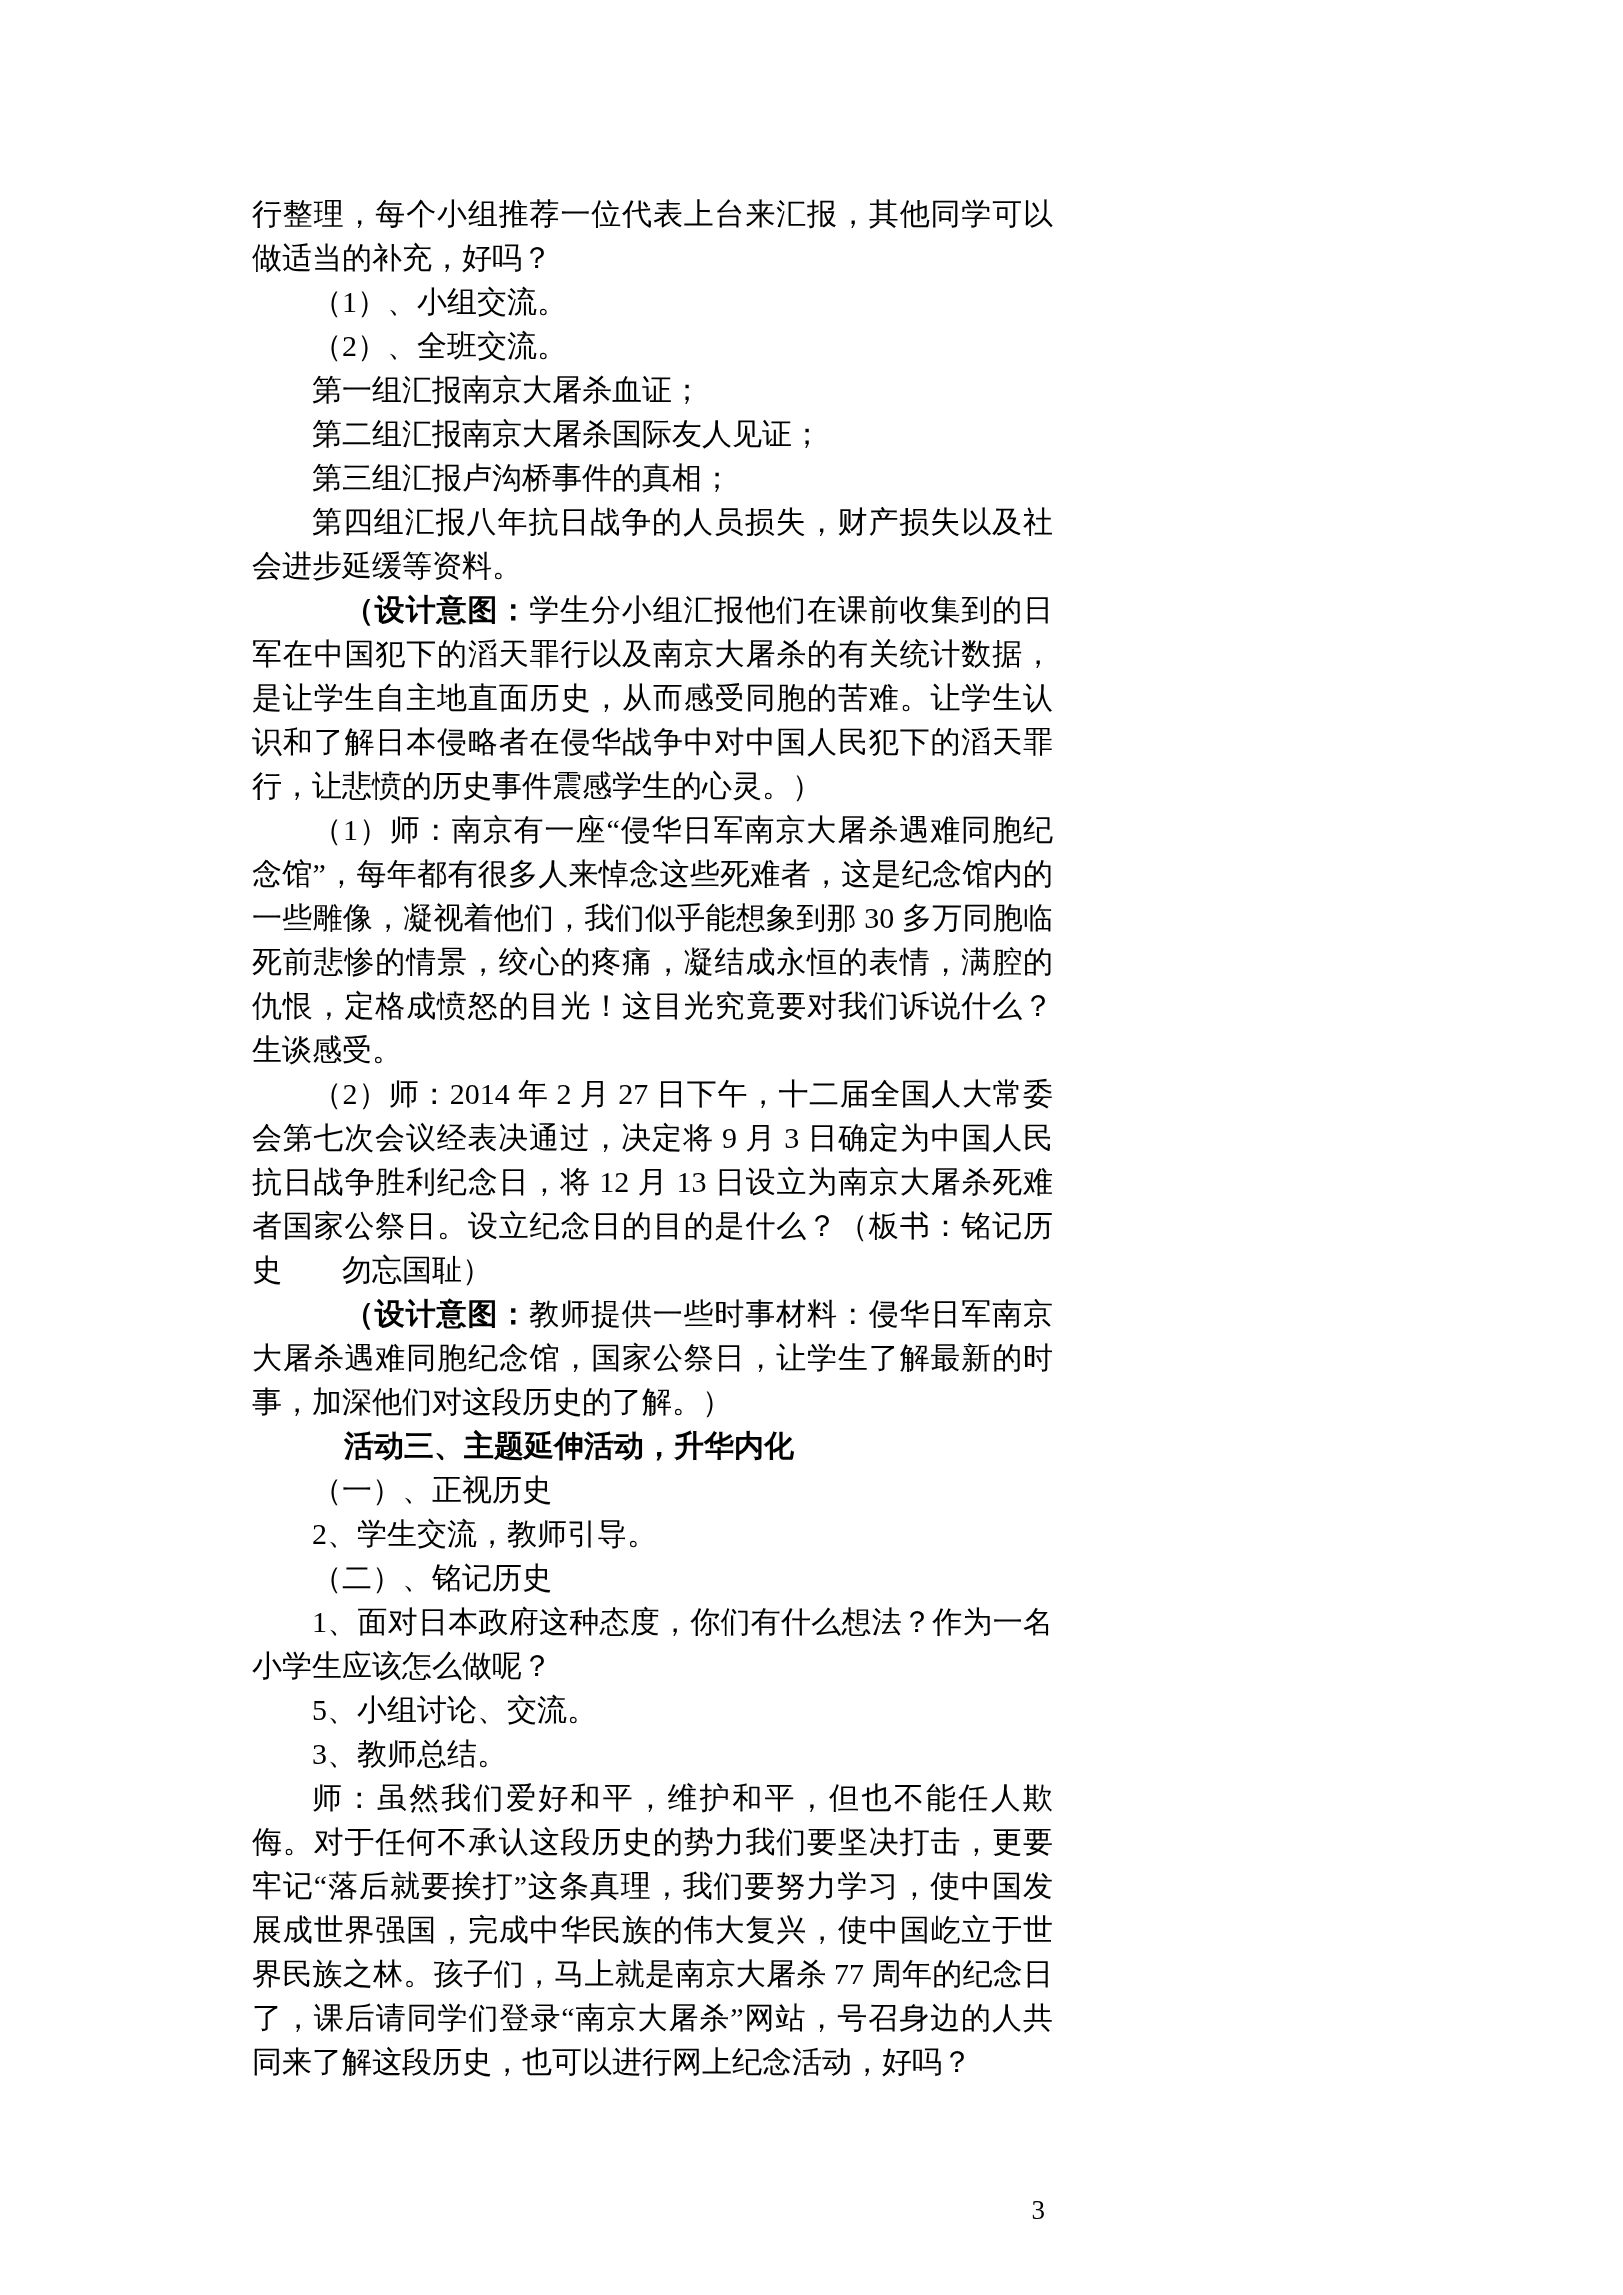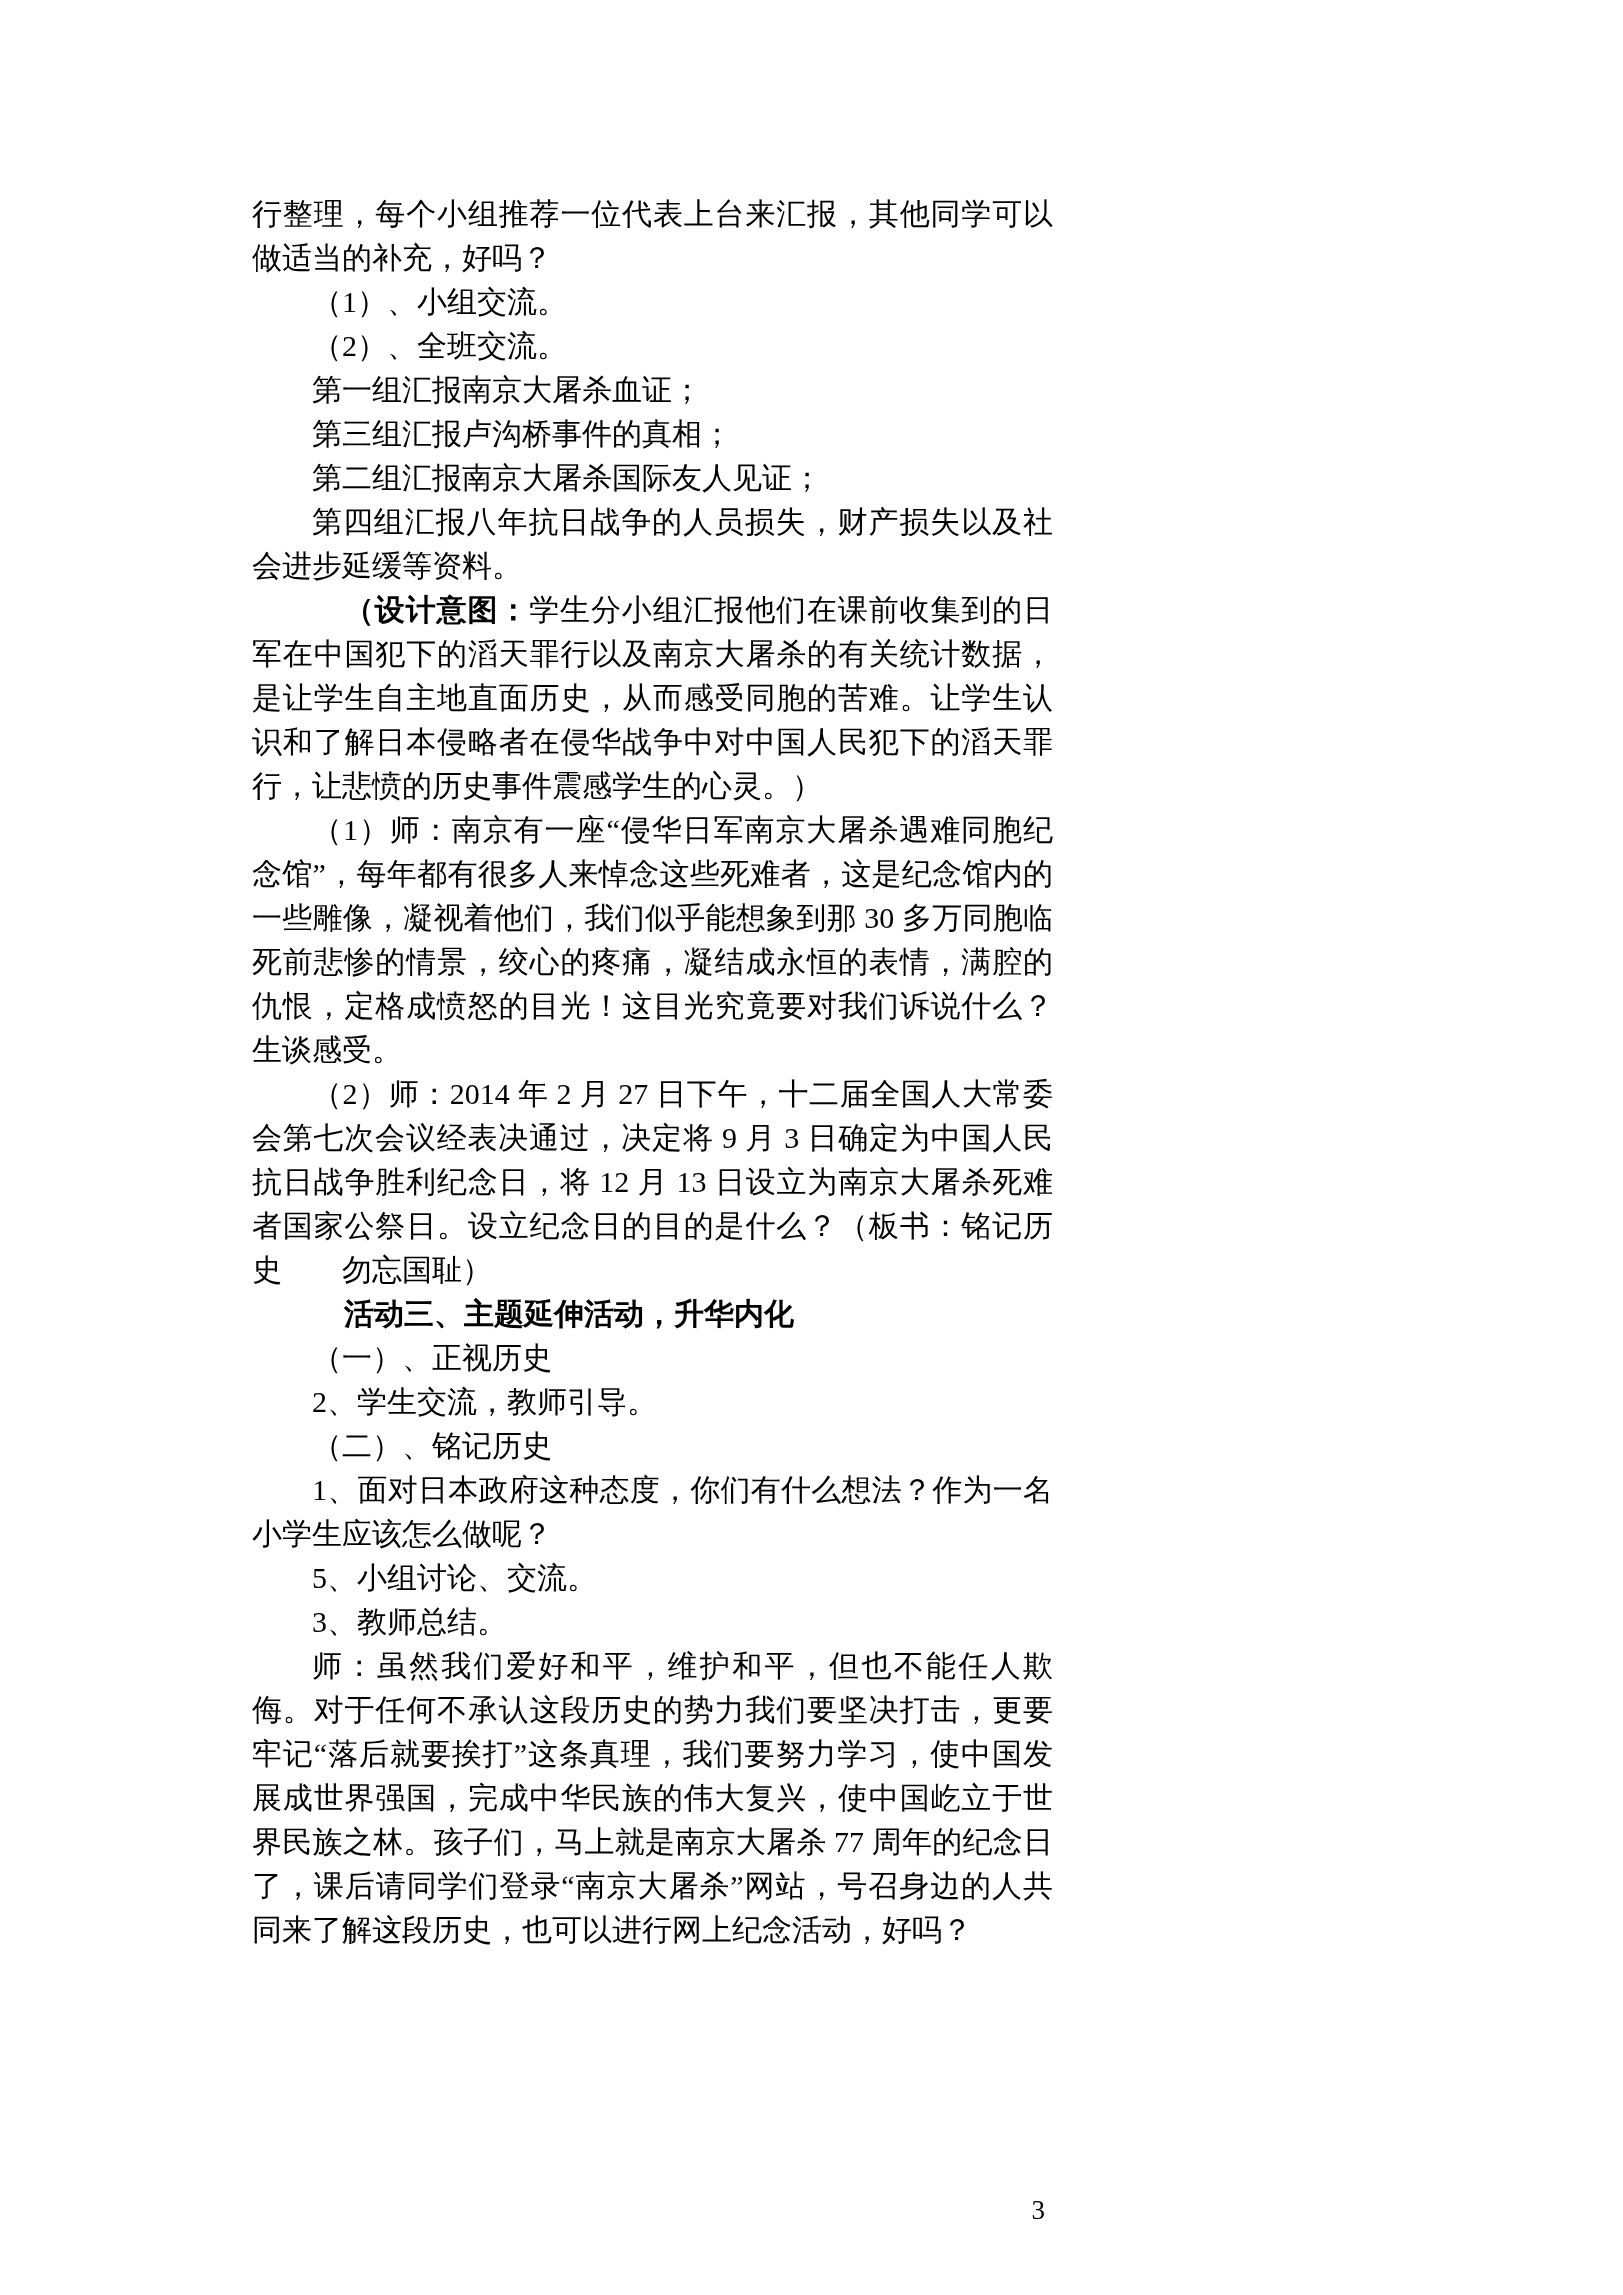--- a/index.html
+++ b/index.html
@@ -46,26 +46,27 @@
 </style>
 </head>
 <body>
 
 <div class="page">
   <div class="doc-body">
       <p class="para"><span>行整理，每个小组推荐一位代表上台来汇报，其他同学可以做适当的补充，好吗？</span></p>
       <p class="para ind"><span>（1）、小组交流。</span></p>
       <p class="para ind"><span>（2）、全班交流。</span></p>
       <p class="para ind"><span>第一组汇报南京大屠杀血证；</span></p>
+      <p class="para ind"><span>第二组汇报南京大屠杀国际友人见证；</span></p>
       <p class="para ind"><span>第三组汇报卢沟桥事件的真相；</span></p>
-      <p class="para ind"><span>第二组汇报南京大屠杀国际友人见证；</span></p>
       <p class="para ind"><span>第四组汇报八年抗日战争的人员损失，财产损失以及社会进步延缓等资料。</span></p>
       <p class="para ind"><span class="bold">（设计意图：</span><span>学生分小组汇报他们在课前收集到的日军在中国犯下的滔天罪行以及南京大屠杀的有关统计数据，是让学生自主地直面历史，从而感受同胞的苦难。让学生认识和了解日本侵略者在侵华战争中对中国人民犯下的滔天罪行，让悲愤的历史事件震感学生的心灵。）</span></p>
       <p class="para ind"><span>（1）师：南京有一座“侵华日军南京大屠杀遇难同胞纪念馆”，每年都有很多人来悼念这些死难者，这是纪念馆内的一些雕像，凝视着他们，我们似乎能想象到那 30 多万同胞临死前悲惨的情景，绞心的疼痛，凝结成永恒的表情，满腔的仇恨，定格成愤怒的目光！这目光究竟要对我们诉说什么？生谈感受。</span></p>
       <p class="para ind"><span>（2）师：2014 年 2 月 27 日下午，十二届全国人大常委会第七次会议经表决通过，决定将 9 月 3 日确定为中国人民抗日战争胜利纪念日，将 12 月 13 日设立为南京大屠杀死难者国家公祭日。设立纪念日的目的是什么？（板书：铭记历史　　勿忘国耻）</span></p>
+      <p class="para ind"><span class="bold">（设计意图：</span><span>教师提供一些时事材料：侵华日军南京大屠杀遇难同胞纪念馆，国家公祭日，让学生了解最新的时事，加深他们对这段历史的了解。）</span></p>
       <p class="para ind"><span class="bold">活动三、主题延伸活动，升华内化</span></p>
       <p class="para ind"><span>（一）、正视历史</span></p>
       <p class="para ind"><span>2、学生交流，教师引导。</span></p>
       <p class="para ind"><span>（二）、铭记历史</span></p>
       <p class="para ind"><span>1、面对日本政府这种态度，你们有什么想法？作为一名小学生应该怎么做呢？</span></p>
       <p class="para ind"><span>5、小组讨论、交流。</span></p>
       <p class="para ind"><span>3、教师总结。</span></p>
       <p class="para ind"><span>师：虽然我们爱好和平，维护和平，但也不能任人欺侮。对于任何不承认这段历史的势力我们要坚决打击，更要牢记“落后就要挨打”这条真理，我们要努力学习，使中国发展成世界强国，完成中华民族的伟大复兴，使中国屹立于世界民族之林。孩子们，马上就是南京大屠杀 77 周年的纪念日了，课后请同学们登录“南京大屠杀”网站，号召身边的人共同来了解这段历史，也可以进行网上纪念活动，好吗？</span></p>
     </div>
   <div class="page-number">3</div>

